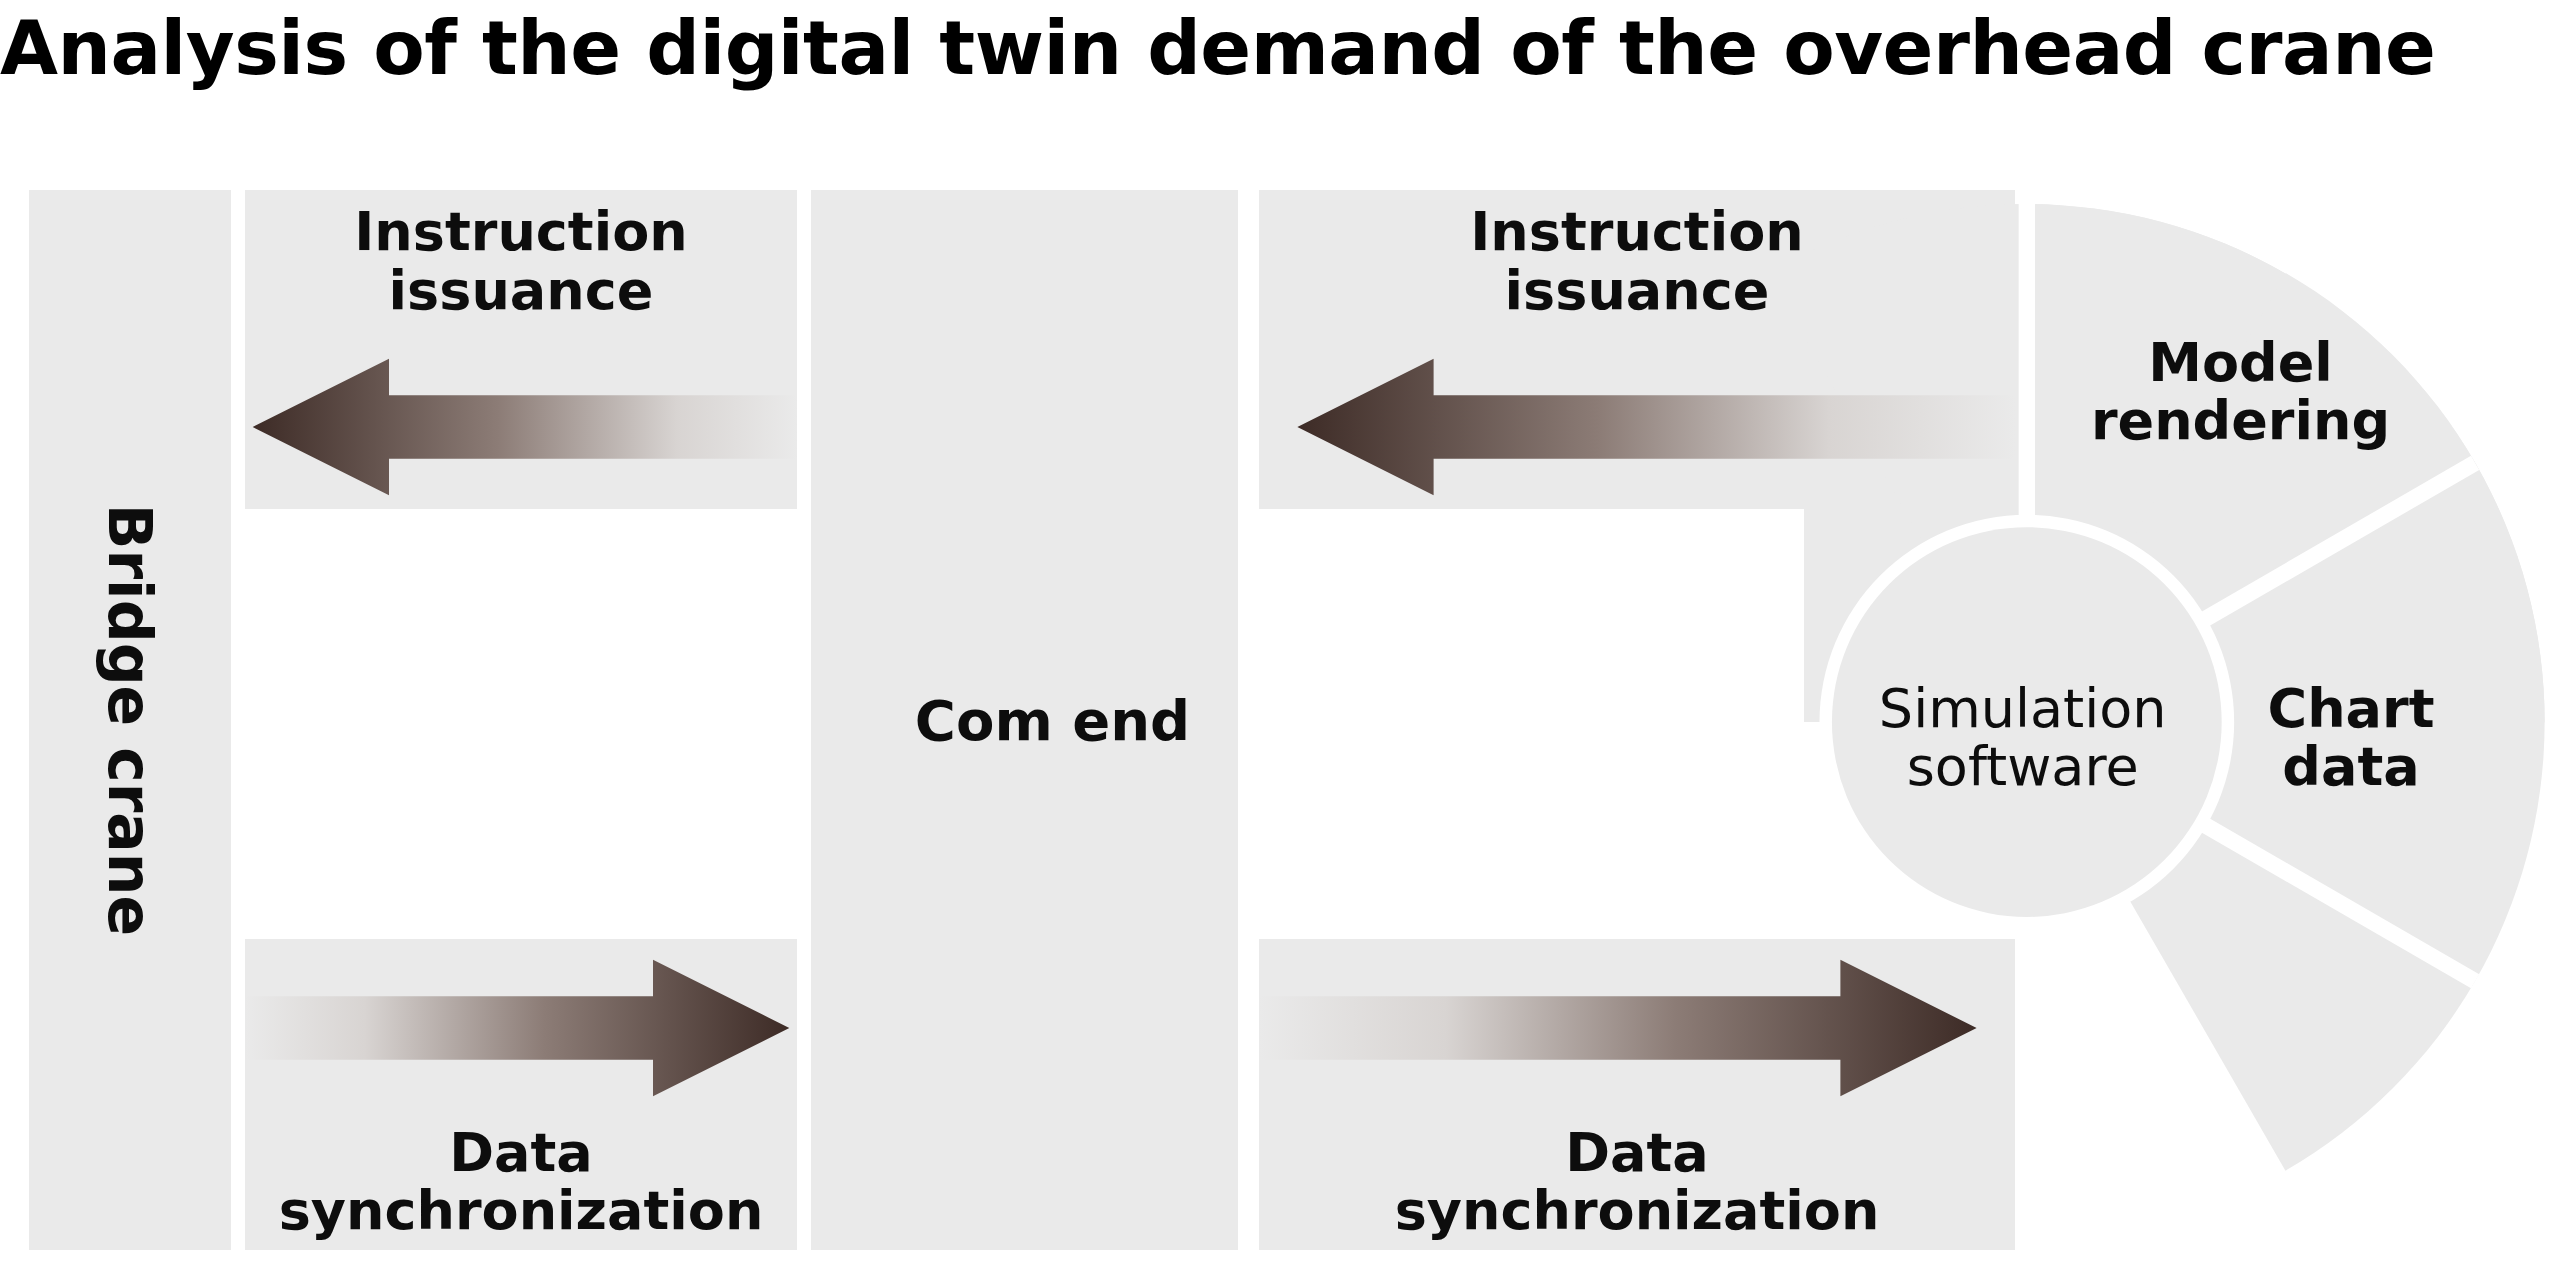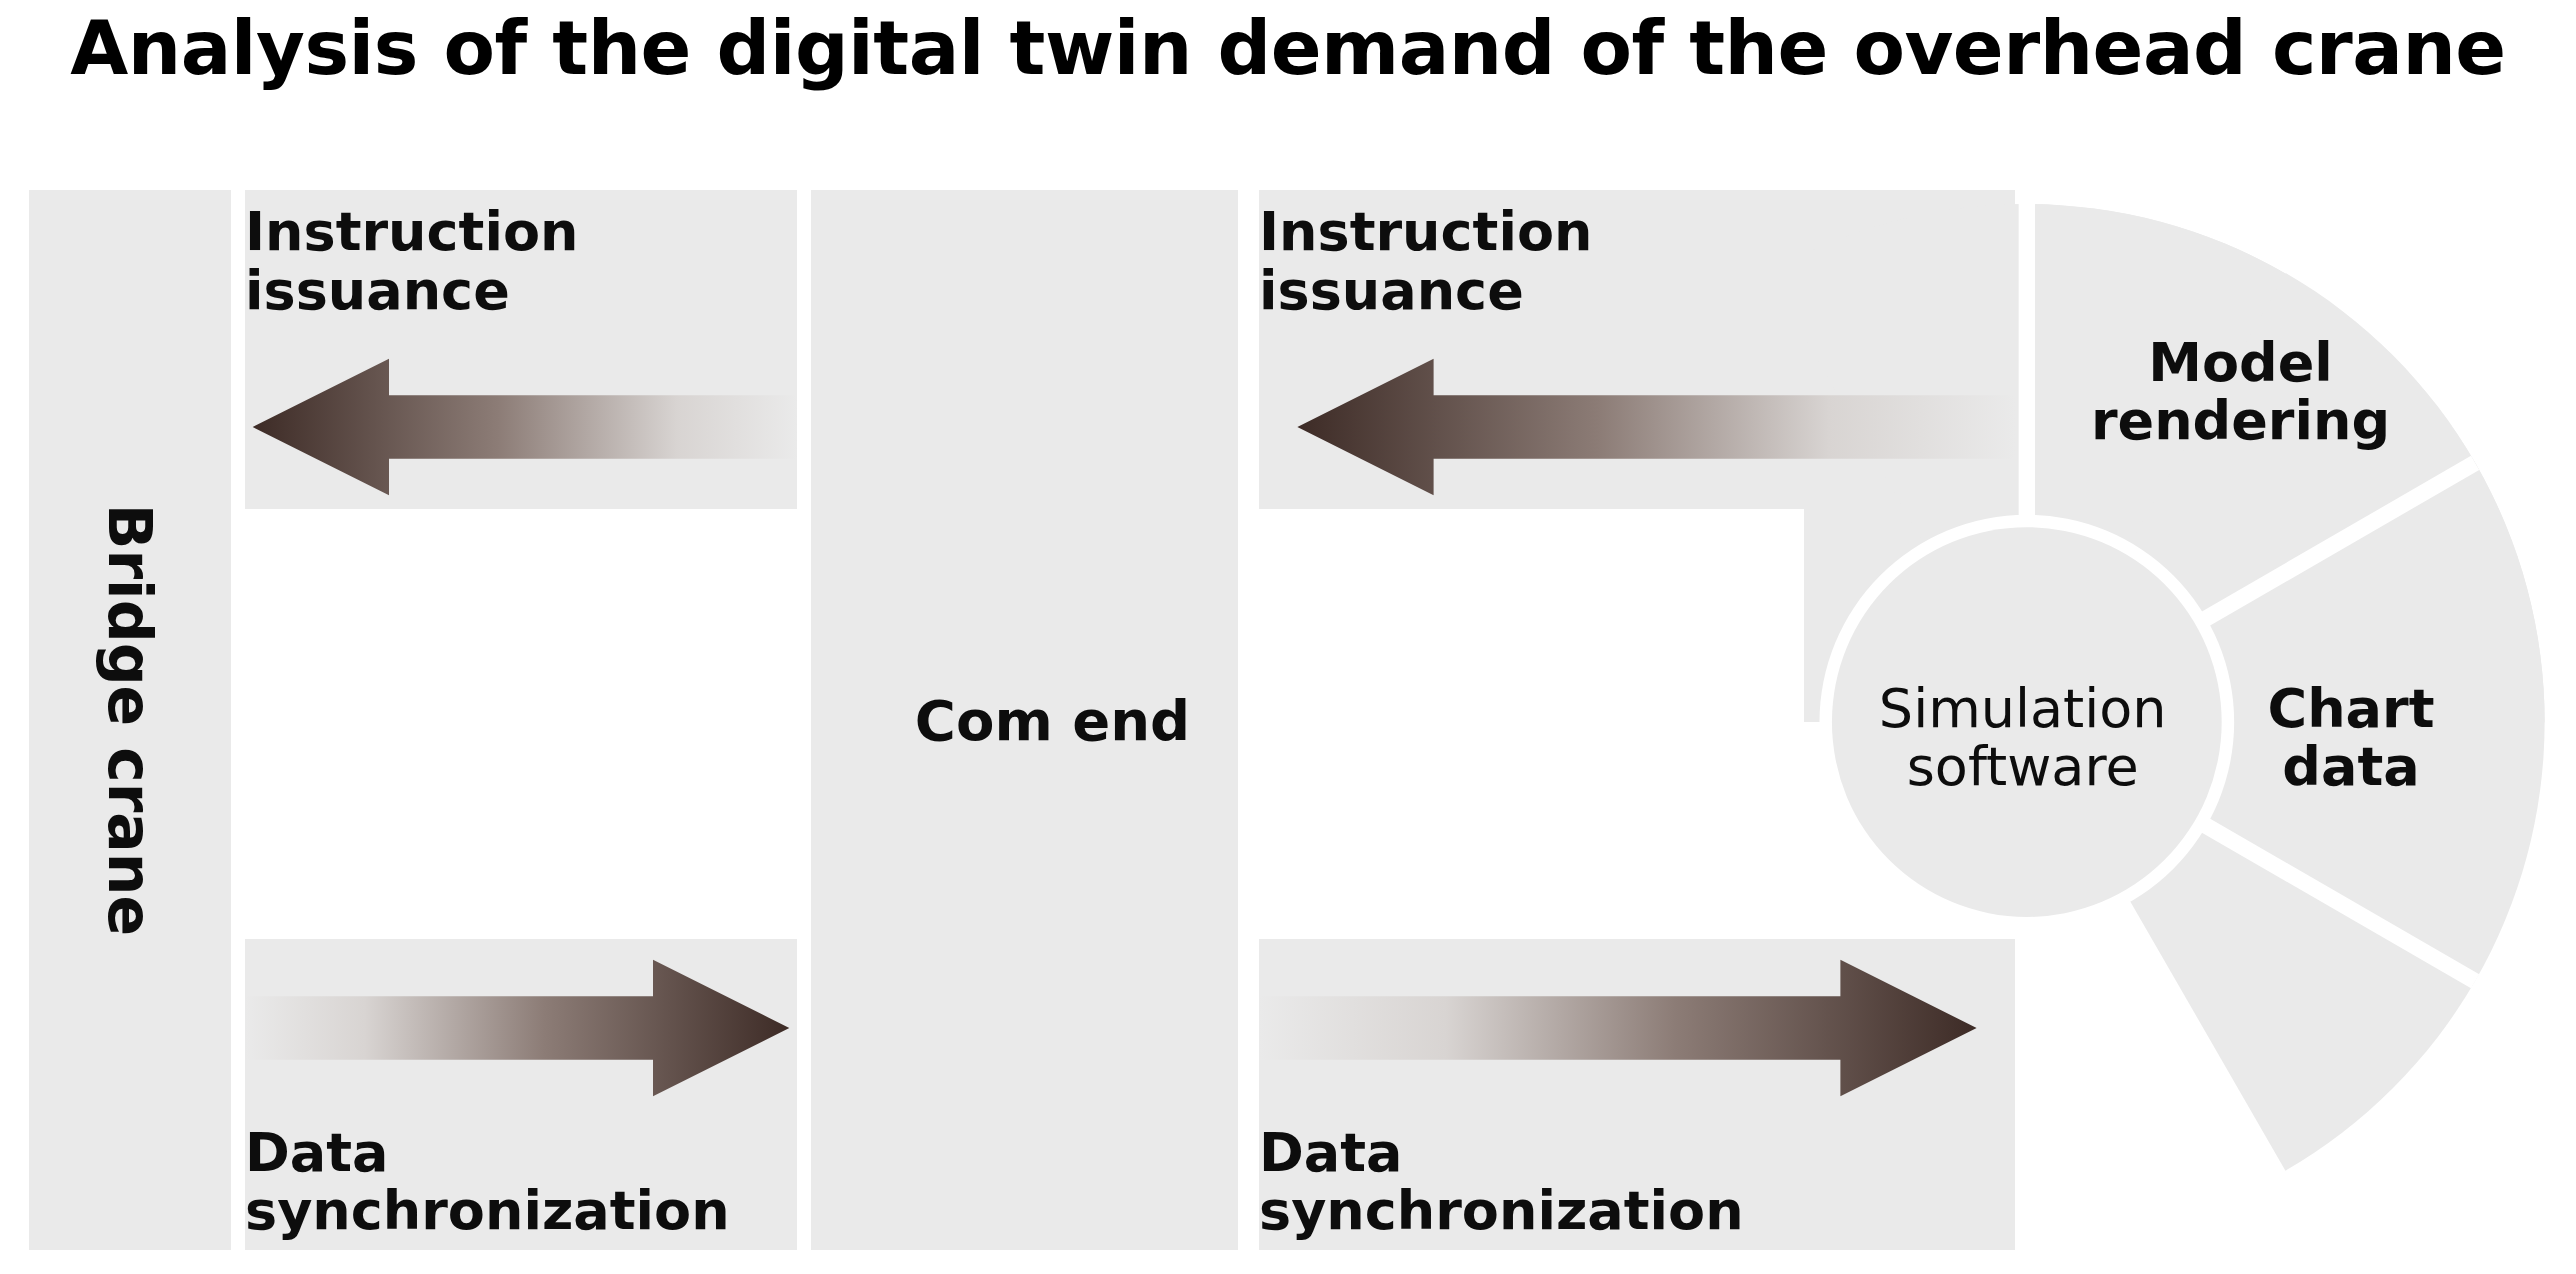--- a/index.html
+++ b/index.html
@@ -14,21 +14,21 @@
     overflow: hidden;
     font-family: "DejaVu Sans", "Liberation Sans", sans-serif;
   }
 
   
   #diagram-title {
     position: absolute;
     left: 0;
     top: 3.8px;
     width: 2576px;
-    text-align: center;
+    text-align: left;
     font-size: 75px;
     font-weight: 700;
     color: #000000;
     letter-spacing: -0.5px;
     white-space: nowrap;
   }
 
   
   .panel {
     position: absolute;
@@ -80,20 +80,21 @@
 
   #arrow-panel-instruction-1 { left: 245px;  top: 190px;  width: 552px;  height: 319px; }
   #arrow-panel-data-1        { left: 245px;  top: 939px;  width: 552px;  height: 311px; }
   #arrow-panel-instruction-2 { left: 1259px; top: 190px;  width: 756px;  height: 319px; }
   #arrow-panel-data-2        { left: 1259px; top: 939px;  width: 756px;  height: 311px; }
 
   .arrow-caption {
     position: absolute;
     width: 100%;
     left: 0;
+    text-align: center;
     font-size: 54px;
     font-weight: 700;
     line-height: 1.08;
     color: #0d0d0d;
     white-space: pre-line;
     z-index: 3;
   }
   .caption-top    { top: 13.4px; }
   .caption-bottom { bottom: 9.6px; }
 

